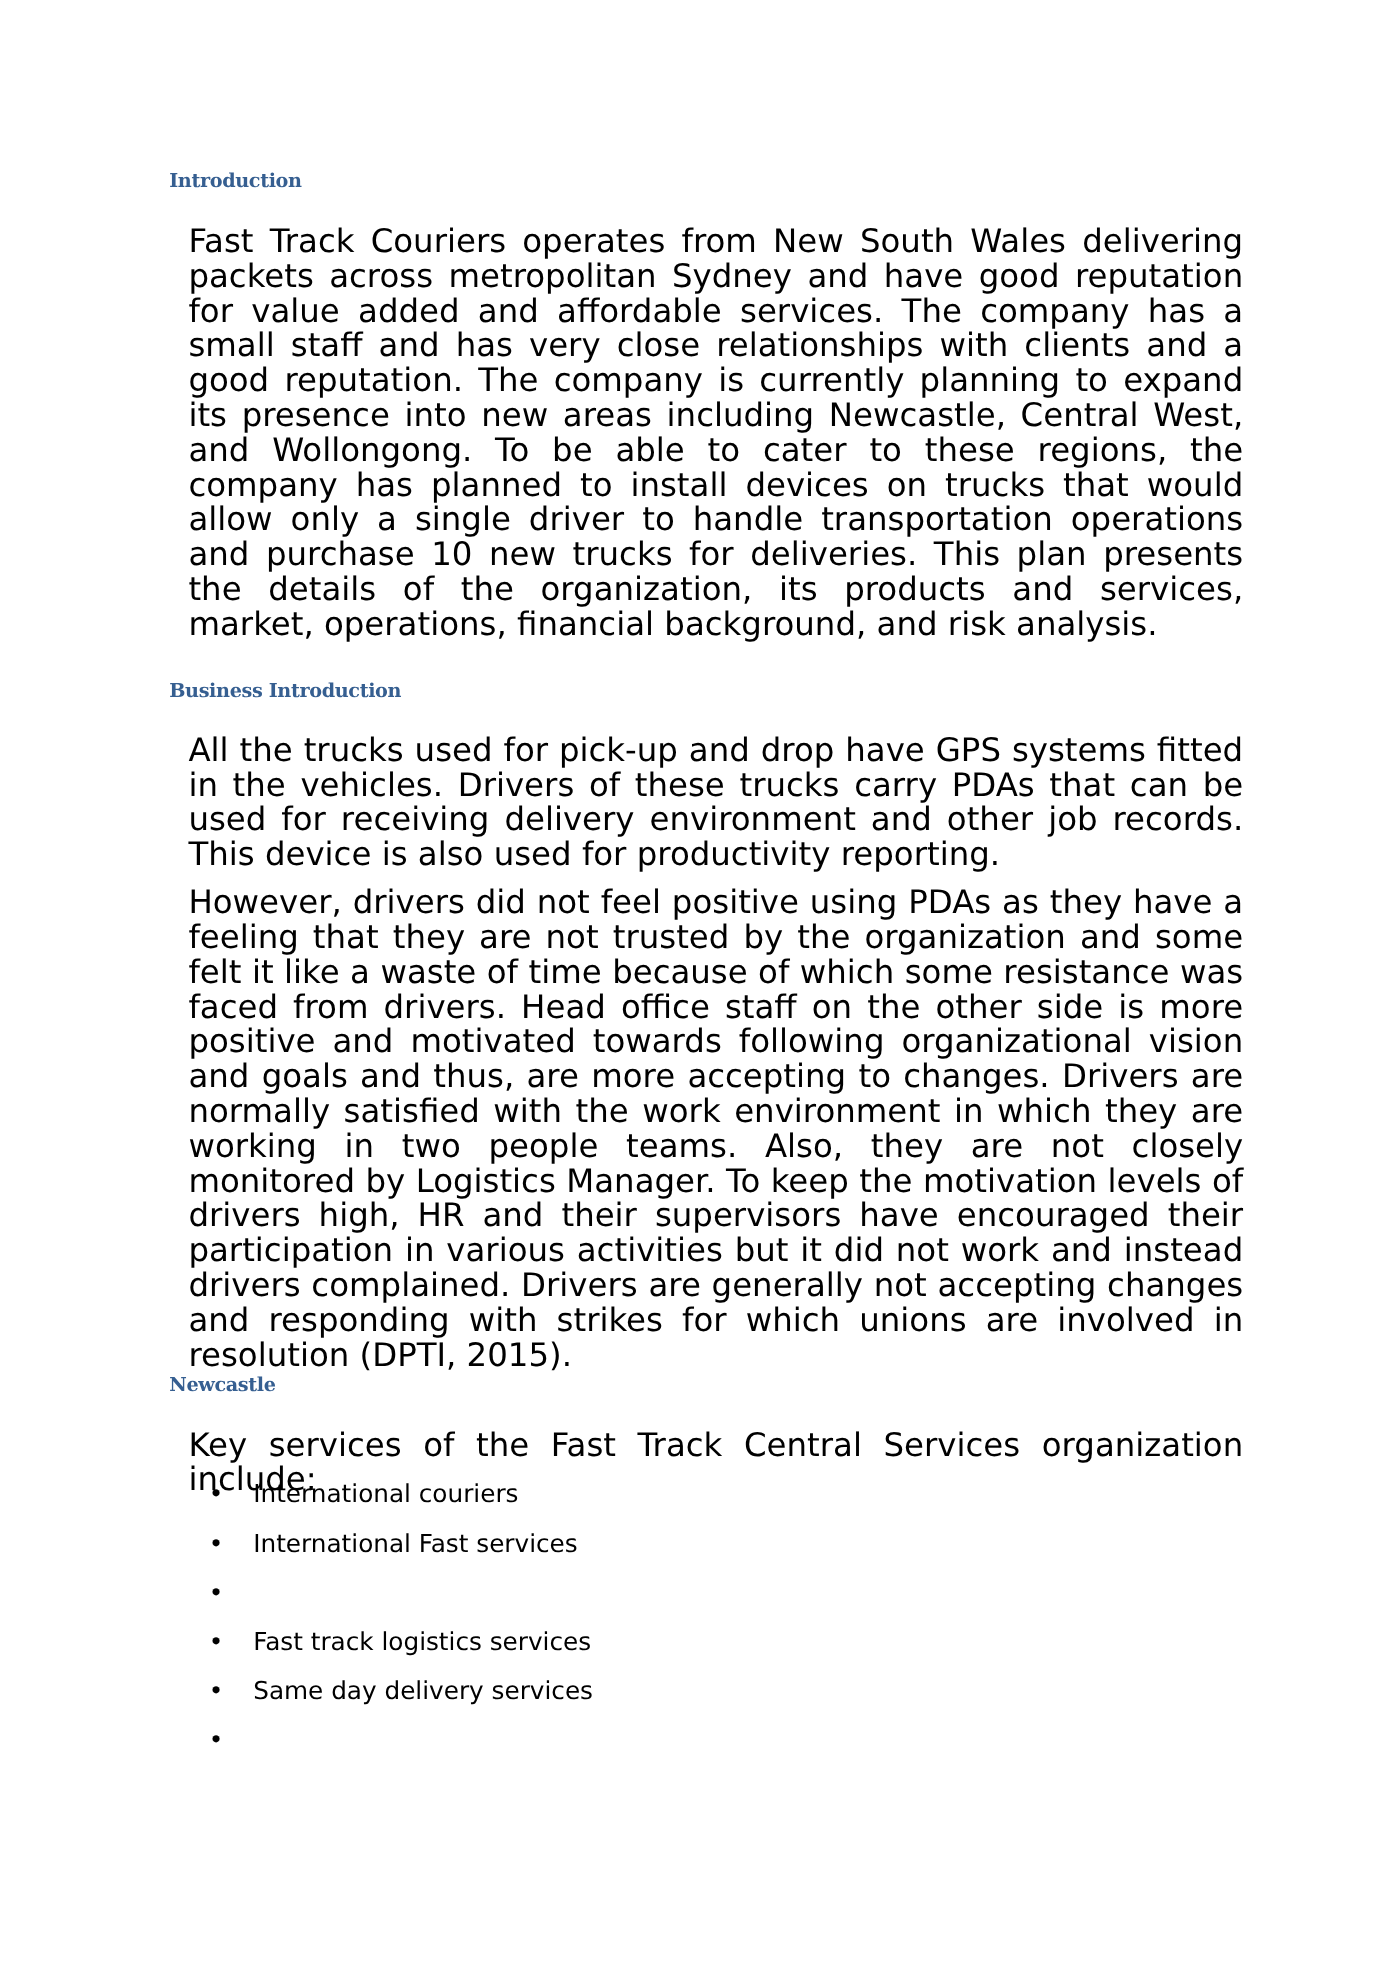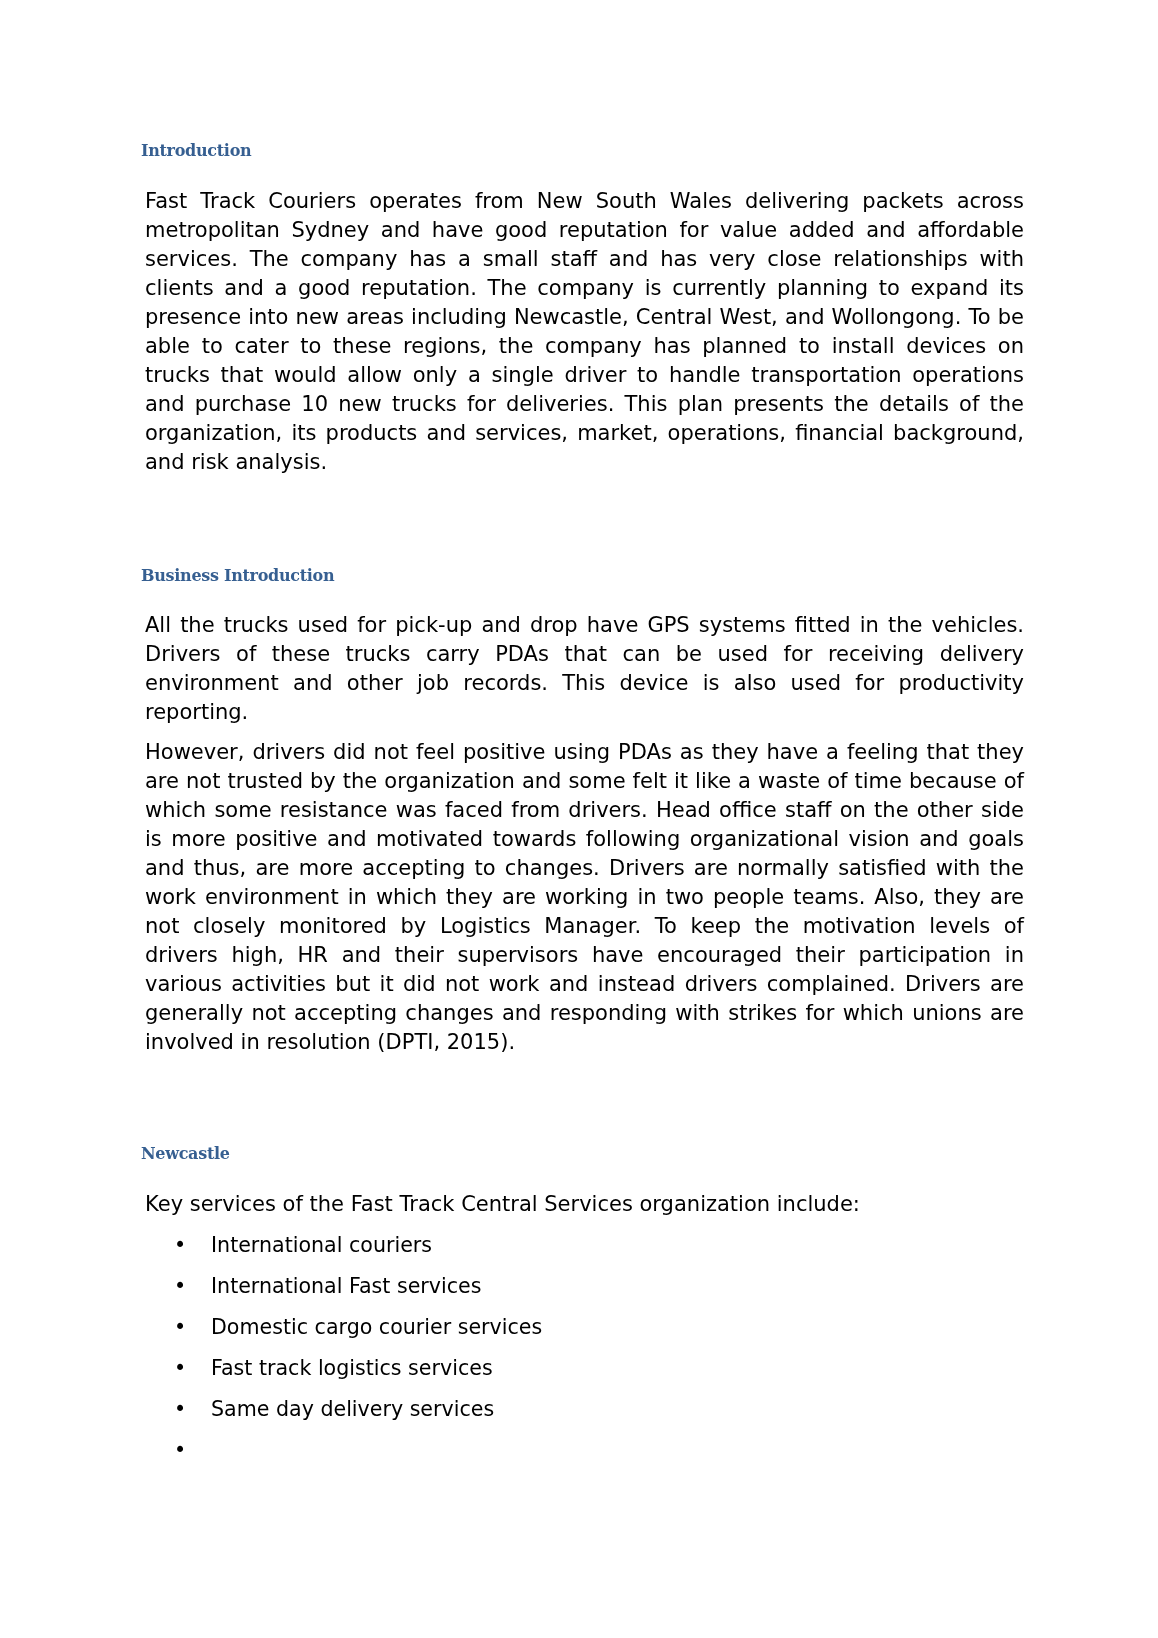--- a/index.html
+++ b/index.html
@@ -9,23 +9,23 @@
     font-family: "DejaVu Serif", serif;
     font-weight: bold;
     color: #365f91;
     font-size: 16px;
     margin: 0;
     position: absolute;
     left: 0;
     letter-spacing: -0.3px;
   }
   .para {
-    position: absolute; left: 4px; width: 879px;
+    position: absolute; left: 16px; width: 879px;
     font-family: "DejaVu Sans", sans-serif;
-    font-size: 21px;
+    font-size: 27px;
     line-height: 29px;
     color: #000;
     text-align: justify;
     margin: 0;
   }
   .bullets { position: absolute; left: 0; width: 879px; margin: 0; padding: 0; list-style: none; }
   .bullets li {
     font-family: "DejaVu Sans", sans-serif;
     font-size: 20.6px; line-height: 29px; height: 41px;
     position: relative; padding-left: 70px; color: #000;
@@ -41,18 +41,18 @@
 
   <h2 style="top:566px">Business Introduction</h2>
   <p class="para" style="top:611px">All the trucks used for pick-up and drop have GPS systems fitted in the vehicles. Drivers of these trucks carry PDAs that can be used for receiving delivery environment and other job records. This device is also used for productivity reporting.</p>
   <p class="para" style="top:738px">However, drivers did not feel positive using PDAs as they have a feeling that they are not trusted by the organization and some felt it like a waste of time because of which some resistance was faced from drivers. Head office staff on the other side is more positive and motivated towards following organizational vision and goals and thus, are more accepting to changes. Drivers are normally satisfied with the work environment in which they are working in two people teams. Also, they are not closely monitored by Logistics Manager. To keep the motivation levels of drivers high, HR and their supervisors have encouraged their participation in various activities but it did not work and instead drivers complained. Drivers are generally not accepting changes and responding with strikes for which unions are involved in resolution (DPTI, 2015).</p>
 
   <h2 style="top:1144px">Newcastle</h2>
   <p class="para" style="top:1190px">Key services of the Fast Track Central Services organization include:</p>
   <ul class="bullets" style="top:1231px">
     <li><span class="dot">•</span><span>International couriers</span></li>
     <li><span class="dot">•</span><span>International Fast services</span></li>
-    <li><span class="dot">•</span><span>Domestic cargo courier services</span></li>
+    <li><span class="dot">•</span></li>
     <li><span class="dot">•</span><span>Fast track logistics services</span></li>
     <li><span class="dot">•</span><span>Same day delivery services</span></li>
     <li><span class="dot">•</span></li>
   </ul>
 </div>
 
 </body></html>

